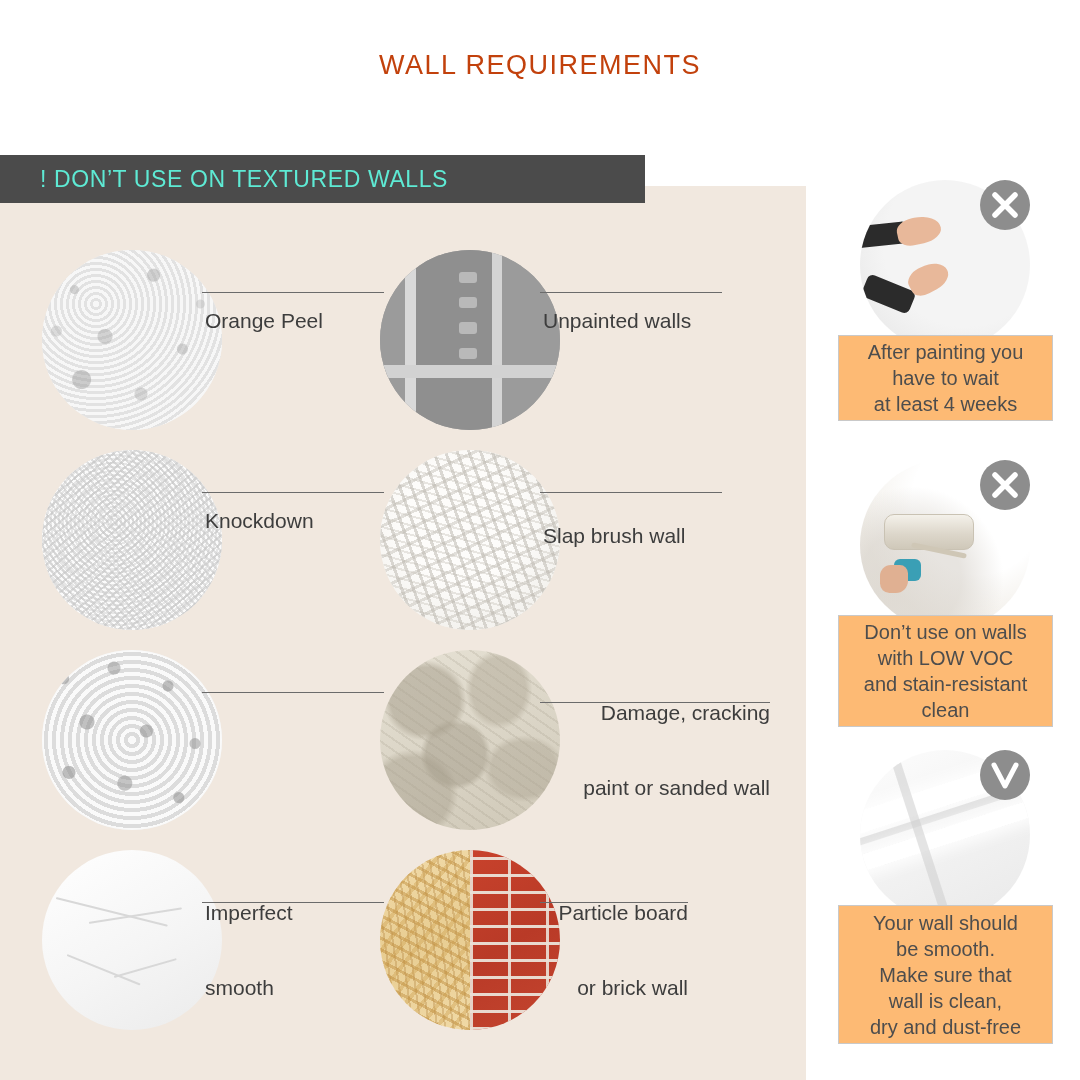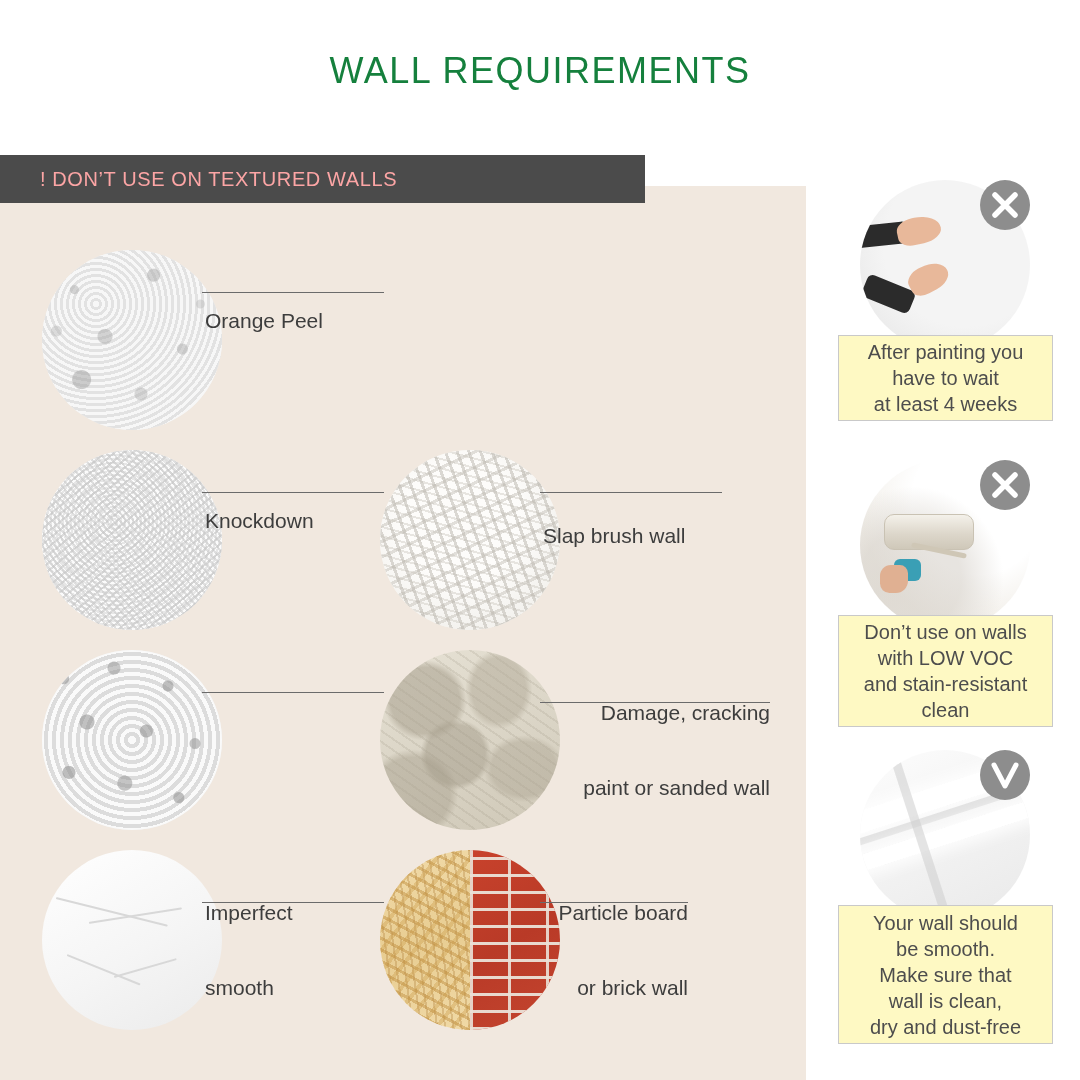--- a/index.html
+++ b/index.html
@@ -9,38 +9,38 @@
     font-family:"Liberation Sans", sans-serif;
     position:relative;overflow:hidden;
     -webkit-font-smoothing:antialiased;
   }
   .stage{position:absolute;left:0;top:0;width:1080px;height:1080px;}
 
   
   .title{
     position:absolute;left:0;top:50px;width:1080px;
     text-align:center;
-    font-size:36px;letter-spacing:1.5px;
-    color:#15803d;font-weight:400;
+    font-size:27px;letter-spacing:1.5px;
+    color:#c2410c;font-weight:400;
   }
 
   
   .panel{
     position:absolute;left:0;top:186px;width:806px;height:894px;
     background:#f1e8df;
   }
 
   
   .banner{
     position:absolute;left:0;top:155px;width:645px;height:48px;
     background:#4b4b4b;
     display:flex;align-items:center;
   }
   .banner-text{
-    color:#fca5a5;font-size:20px;letter-spacing:.6px;
+    color:#5eead4;font-size:23px;letter-spacing:.6px;
     padding-left:40px;white-space:nowrap;font-weight:400;
   }
 
   
   .swatch{position:absolute;}
   .disc{
     position:absolute;width:180px;height:180px;border-radius:50%;
     overflow:hidden;
   }
   .disc > .tex{position:absolute;inset:0;}
@@ -198,21 +198,21 @@
   }
 
   .badge{
     position:absolute;width:50px;height:50px;border-radius:50%;
     background:#8d8d8d;
   }
   .badge svg{position:absolute;left:0;top:0;}
 
   .card-box{
     position:absolute;
-    background:#fef9c3;border:1px solid #c9c9c9;
+    background:#fdba74;border:1px solid #c9c9c9;
     display:flex;align-items:center;justify-content:center;
   }
   .card-text{
     color:#4d4d4d;font-size:20px;line-height:26px;text-align:center;
   }
   .card-text .ln{display:block;}
 </style>
 </head>
 <body>
 
@@ -229,20 +229,36 @@
   <div class="swatch" style="left:42px;top:250px;width:340px;height:190px;">
     <div class="disc" style="left:0;top:0;">
       <div class="tex tex-orangepeel"></div>
     </div>
     <div class="label" style="left:163px;top:8px;">
       <span class="ln">Orange Peel</span>
     </div>
     <div class="rule" style="left:160px;top:42px;width:182px;"></div>
   </div>
 
+  <div class="swatch" style="left:380px;top:250px;width:340px;height:190px;">
+    <div class="disc" style="left:0;top:0;">
+      <div class="tex tex-unpainted">
+        <div class="studs">
+          <i style="top:6%"></i>
+            <i style="top:26%"></i>
+            <i style="top:46%"></i>
+            <i style="top:66%"></i>
+        </div>
+      </div>
+    </div>
+    <div class="label" style="left:163px;top:8px;">
+      <span class="ln">Unpainted walls</span>
+    </div>
+    <div class="rule" style="left:160px;top:42px;width:182px;"></div>
+  </div>
 
   <div class="swatch" style="left:42px;top:450px;width:340px;height:190px;">
     <div class="disc" style="left:0;top:0;">
       <div class="tex tex-knockdown"></div>
     </div>
     <div class="label" style="left:163px;top:8px;">
       <span class="ln">Knockdown</span>
     </div>
     <div class="rule" style="left:160px;top:42px;width:182px;"></div>
   </div>

